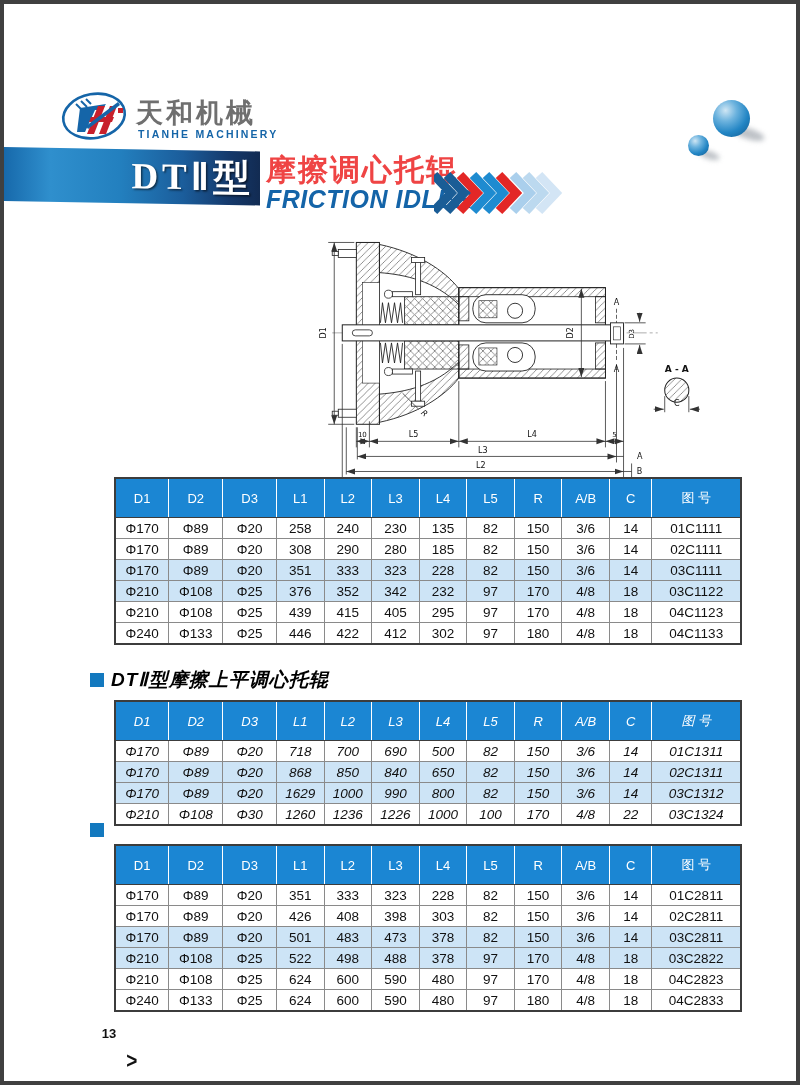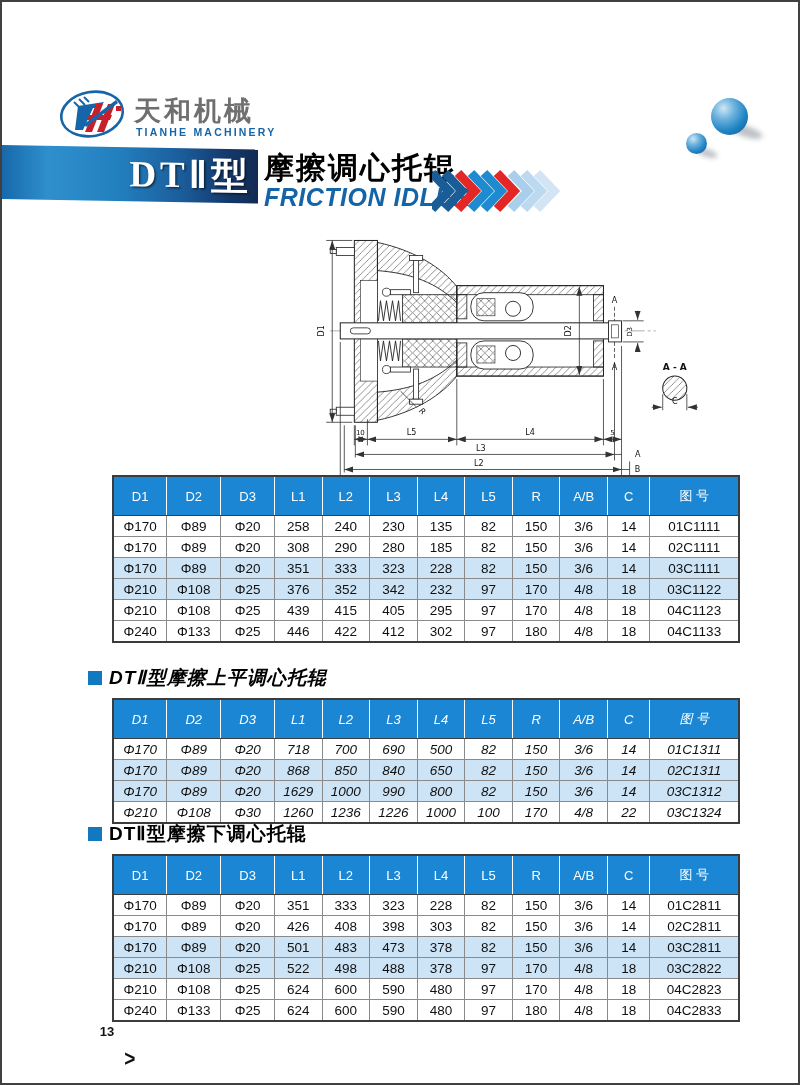--- a/index.html
+++ b/index.html
@@ -1,18 +1,18 @@
 <!DOCTYPE html>
 <html><head>
 <meta charset="utf-8">
 <style>
   html,body{margin:0;padding:0;background:#e8e8e8;}
   .page{
     position:relative;width:800px;height:1085px;margin:0 auto;
-    background:#ffffff;border:2px solid #404040;box-sizing:border-box;
+    background:#ffffff;border:4px solid #404040;box-sizing:border-box;
     font-family:"Liberation Sans",sans-serif;overflow:hidden;
   }
   
   .logo{position:absolute;left:56px;top:84px;width:300px;height:60px;}
   
   .sphere{position:absolute;border-radius:50%;
     background:radial-gradient(circle at 34% 28%, #cfe6f4 0%, #6db3de 30%, #2285c4 62%, #11578b 100%);}
   .sphere-big{left:709px;top:96px;width:37px;height:37px;}
   .sphere-small{left:684px;top:131px;width:21px;height:21px;}
   .sphere-shadow{position:absolute;background:rgba(110,120,130,.45);border-radius:50%;filter:blur(2.5px);}
@@ -22,21 +22,21 @@
   .band{
     position:absolute;left:0;top:143px;width:256px;height:54px;
     background:linear-gradient(90deg,#1769ab 0%,#2f8fcd 18%,#2380bf 45%,#1b5d9b 70%,#15396b 88%,#122b52 100%);
     transform:skewY(1deg);transform-origin:left center;
     display:flex;align-items:center;justify-content:flex-end;
   }
   .band-text{
     font-family:"Liberation Serif",serif;font-weight:bold;font-size:37px;color:#fff;
     letter-spacing:4px;padding-right:6px;text-shadow:1.5px 1.5px 2px rgba(0,0,0,.55);white-space:nowrap;
   }
-  .title-cn{position:absolute;left:262px;top:146px;font-size:30px;font-weight:bold;color:#000000;letter-spacing:2px;}
+  .title-cn{position:absolute;left:262px;top:146px;font-size:30px;font-weight:bold;color:#ef4444;letter-spacing:2px;}
   .title-en{position:absolute;left:262px;top:181px;font-size:25px;font-weight:bold;font-style:italic;color:#1464a8;letter-spacing:0.5px;}
   .chevrons{position:absolute;left:430px;top:167px;}
   
   .drawing{position:absolute;left:278px;top:226px;width:442px;height:264px;}
   
   .section{position:absolute;left:86px;width:656px;}
   .sec0{top:466px;} .sec1{top:663px;font-style:italic;} .sec2{top:819px;}
   .sec-title{display:flex;align-items:center;gap:7px;margin:0;font-size:19px;font-weight:bold;color:#000;letter-spacing:1px;}
   .bullet{width:14px;height:14px;background:#1379bf;flex:0 0 auto;}
   table.spec{border-collapse:collapse;margin:7px 0 0 24px;width:628px;table-layout:fixed;
@@ -455,21 +455,20 @@
             <td>22</td>
             <td>03C1324</td>
           </tr>
         </tbody>
       </table>
   </div>
 
   <div class="section sec2">
     <h3 class="sec-title">
       <span class="bullet"></span>
-      <span>DTⅡ型摩擦下调心托辊</span>
     </h3>
     <table class="spec">
         <colgroup>
           <col class="c-d">
           <col class="c-d">
           <col class="c-d">
           <col class="c-n">
           <col class="c-n">
           <col class="c-n">
           <col class="c-n">

